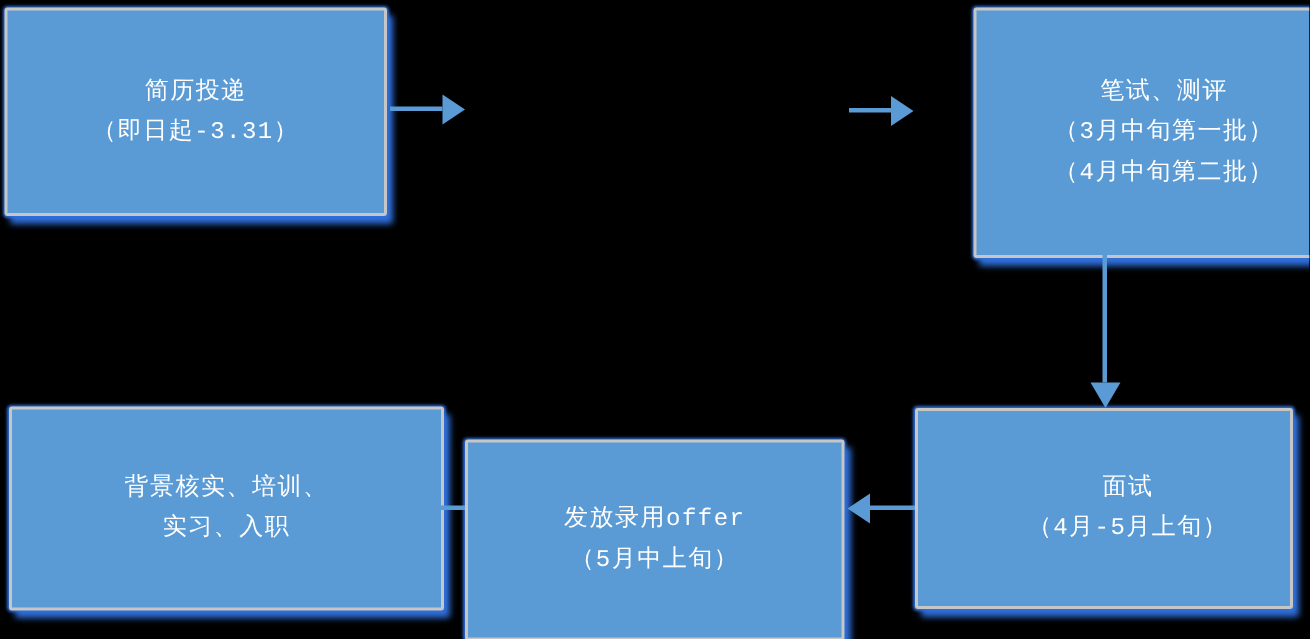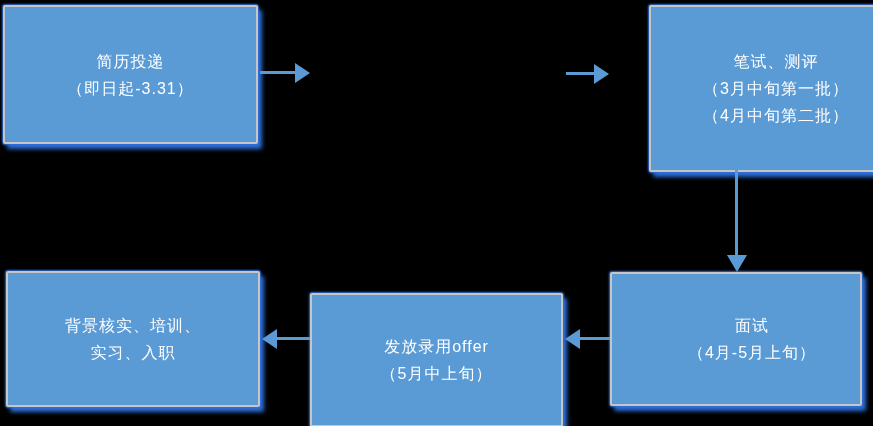--- a/index.html
+++ b/index.html
@@ -11,21 +11,21 @@
     --text: #ffffff;
   }
   * { margin: 0; padding: 0; box-sizing: border-box; }
   html, body { background: var(--background); }
   .stage {
     position: relative;
     width: 873px;
     height: 426px;
     background: var(--background);
     overflow: hidden;
-    font-family: Liberation Sans, sans-serif;
+    font-family: Liberation Mono, monospace;
   }
   .node {
     position: absolute;
     background: var(--node-fill);
     border: 2px solid var(--node-outline);
     border-radius: 2px;
     box-shadow: 0 0 2px 1px var(--node-glow), 4px 5px 4px var(--node-glow);
     display: flex;
     align-items: center;
     justify-content: center;
@@ -36,21 +36,21 @@
     font-size: 16px;
     line-height: 27px;
     white-space: pre-line;
     letter-spacing: 1px;
   }
   .node-1 { left: 3px;   top: 5px;   width: 255px; height: 139px; }
   .node-2 { left: 310px; top: 7px;   width: 254px; height: 140px; }
   .node-3 { left: 609px; top: 5px;   width: 254px; height: 167px; margin-left: 40px; }
   .node-4 { left: 610px; top: 272px; width: 252px; height: 134px; padding-left: 32px; }
   .node-5 { left: 310px; top: 272px; width: 253px; height: 134px; margin-top: 21px; }
-  .node-6 { left: 6px;   top: 271px; width: 254px; height: 136px; }
+  .node-6 { left: 6px;   top: 271px; width: 290px; height: 136px; }
 
   .arrow { position: absolute; display: flex; align-items: center; }
   .arrow-v { flex-direction: column; align-items: center; }
   .arrow .shaft { background: var(--arrow); flex: 1 1 auto; height: 3px; }
   .arrow-v .shaft { width: 3px; height: auto; }
   .arrow .head { width: 0; height: 0; flex: 0 0 auto; }
   .head-right { border-top: 10px solid transparent; border-bottom: 10px solid transparent; border-left: 15px solid var(--arrow); }
   .head-left  { border-top: 10px solid transparent; border-bottom: 10px solid transparent; border-right: 15px solid var(--arrow); }
   .head-down  { border-left: 10px solid transparent; border-right: 10px solid transparent; border-top: 17px solid var(--arrow); }
 

